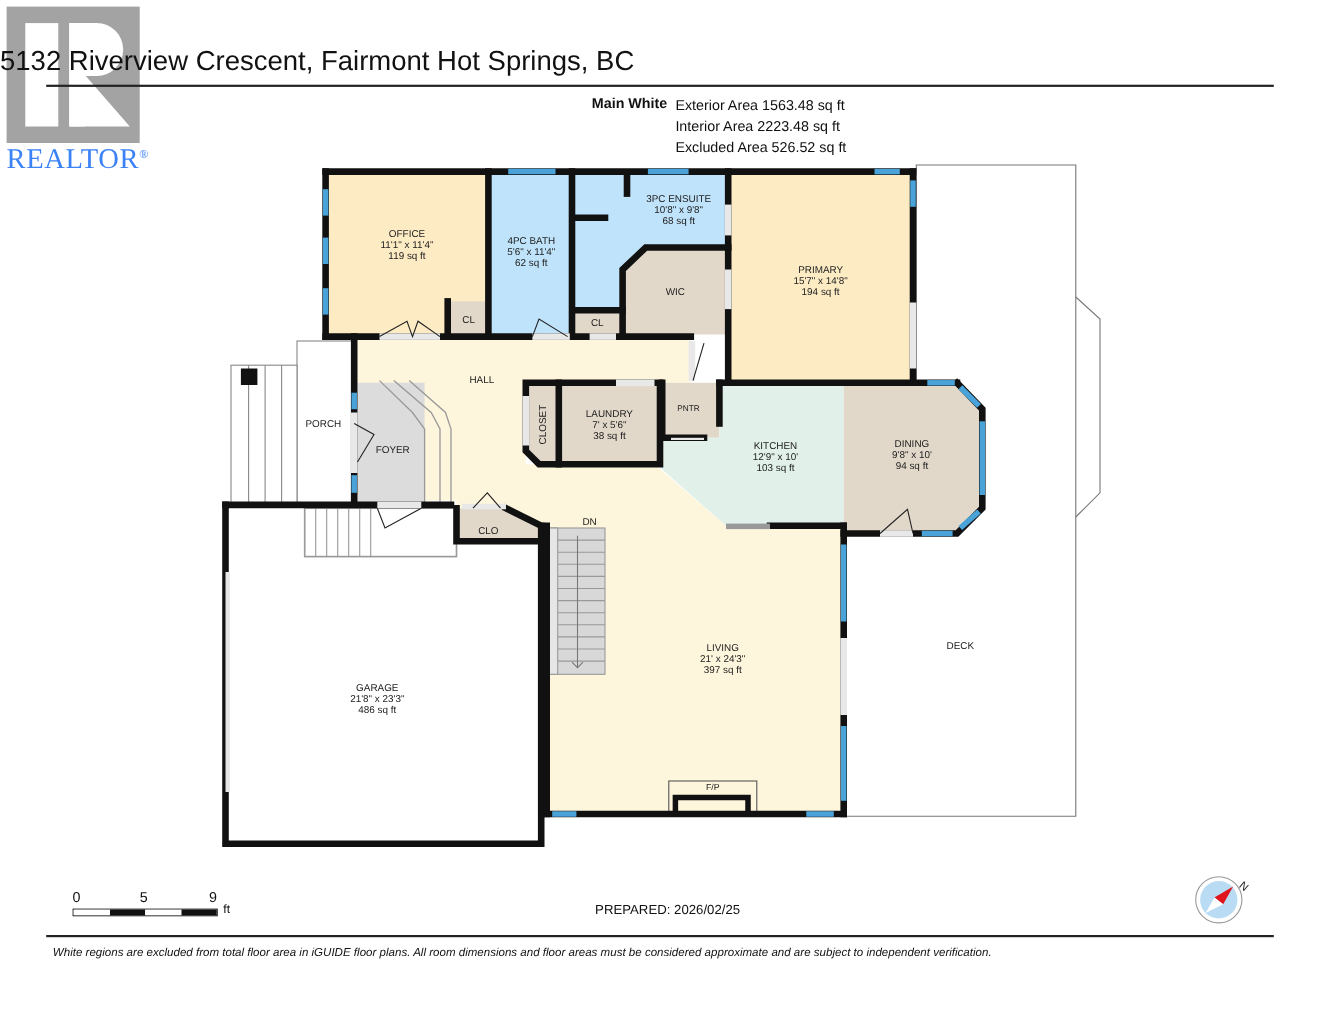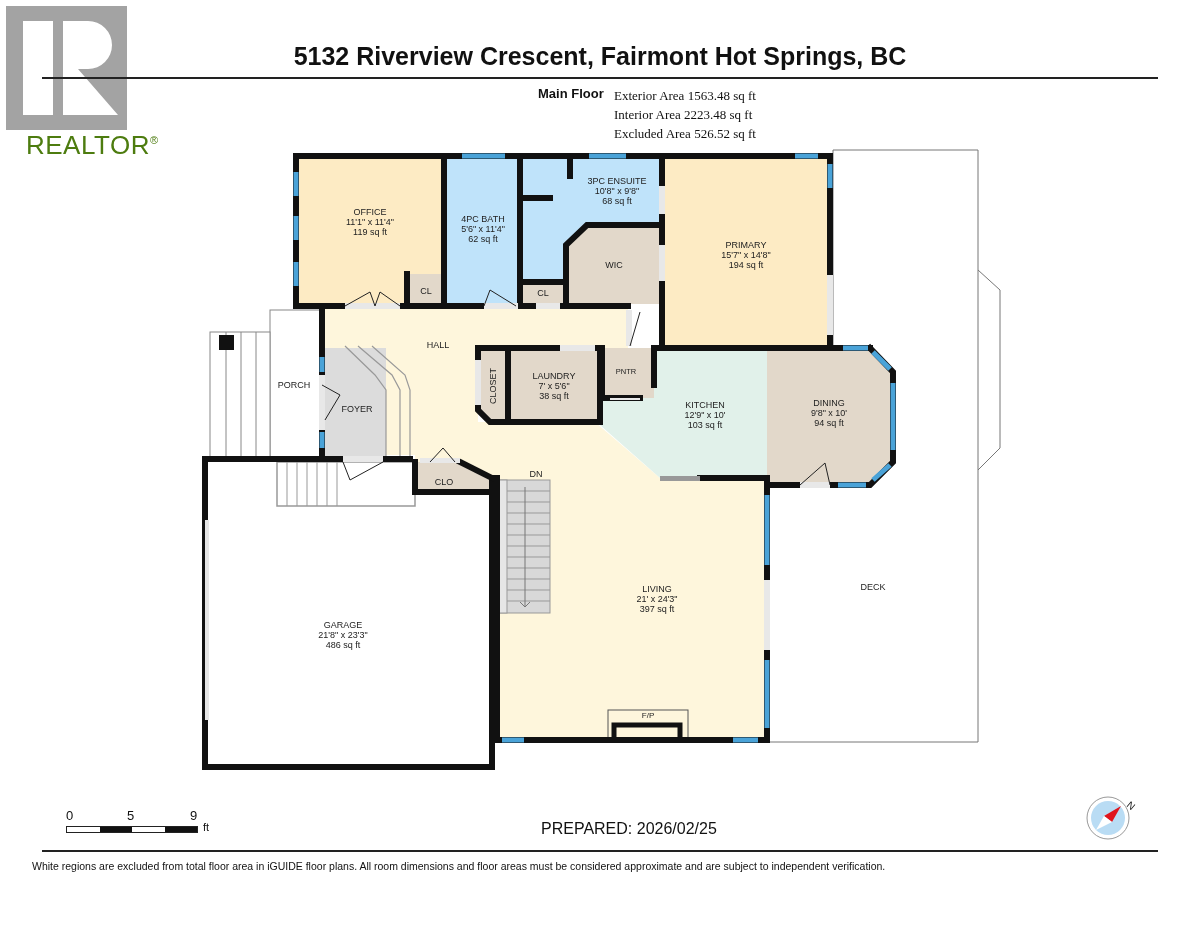--- a/index.html
+++ b/index.html
@@ -1,52 +1,52 @@
 <!DOCTYPE html>
 <html><head>
 <meta charset="utf-8">
 <style>
   html,body{margin:0;padding:0;background:#fff;}
   body{width:1200px;height:927px;position:relative;overflow:hidden;font-family:"Liberation Sans",sans-serif;color:#111;}
   .abs{position:absolute;}
   .logo-box{left:6px;top:6px;width:121px;height:124px;background:#a3a3a3;}
-  .logo-text{left:6px;top:130px;font-size:26px;color:#4d7c0f;letter-spacing:0.5px;font-family:Liberation Sans, sans-serif;margin-left:20px;}
+  .logo-text{left:6px;top:130px;font-size:26px;color:#3b82f6;letter-spacing:0.5px;font-family:Liberation Serif, serif;}
   .logo-text sup{font-size:11px;}
-  .title{left:0;width:1200px;top:42px;text-align:center;font-weight:bold;font-size:25px;}
+  .title{left:0;width:1200px;top:42px;text-align:left;font-weight:normal;font-size:25px;}
   .hr-top{left:42px;top:77px;width:1116px;height:2px;background:#222;}
   .area-label{left:538px;top:86px;font-weight:bold;font-size:13px;}
-  .area-lines{left:614px;top:86px;font-size:13px;line-height:19px;font-family:Liberation Serif, serif;}
+  .area-lines{left:614px;top:86px;font-size:13px;line-height:19px;}
   .plan{left:0;top:0;}
   .scale{left:66px;top:808px;}
   .scale .nums{position:relative;height:16px;font-size:13px;}
   .scale .nums span{position:absolute;top:0;}
   .scale .bar{position:absolute;top:18px;left:0;width:130px;height:5px;border:1px solid #222;display:flex;}
   .scale .bar div{flex:1;height:100%;}
   .scale .ft{position:absolute;left:137px;top:13px;font-size:11px;}
-  .prepared{left:541px;top:820px;font-size:16px;}
+  .prepared{left:541px;top:820px;font-size:12px;}
   .hr-bottom{left:42px;top:850px;width:1116px;height:2px;background:#222;}
-  .disclaimer{left:32px;top:860px;font-size:10.5px;}
+  .disclaimer{left:48px;top:860px;font-size:10.5px;font-style:italic;}
   .compass{left:1086px;top:794px;}
   text{font-family:"Liberation Sans",sans-serif;}
 </style>
 </head>
 <body>
 
 <div class="abs logo-box">
   <svg width="121" height="124" viewBox="0 0 121 124">
     <rect x="17" y="15" width="30" height="94" fill="#fff"></rect>
     <path d="M57 15 H82 A24 24 0 0 1 82 63 H72 L112 109 H57 Z" fill="#fff"></path>
     <rect x="57" y="15" width="14" height="94" fill="#fff"></rect>
   </svg>
 </div>
 <div class="abs logo-text"><span>REALTOR</span><sup>®</sup></div>
 
 <div class="abs title">5132 Riverview Crescent, Fairmont Hot Springs, BC</div>
 <div class="abs hr-top"></div>
-<div class="abs area-label">Main Floor</div>
+<div class="abs area-label">Main White</div>
 <div class="abs area-lines">
   <div>Exterior Area 1563.48 sq ft</div>
   <div>Interior Area 2223.48 sq ft</div>
   <div>Excluded Area 526.52 sq ft</div>
 </div>
 
 <svg class="abs plan" width="1200" height="927" viewBox="0 0 1200 927">
 
   <g>
     <polygon points="833,150 978,150 978,742 768,742 768,485 833,485" fill="#fff" stroke="#777" stroke-width="1"></polygon>

